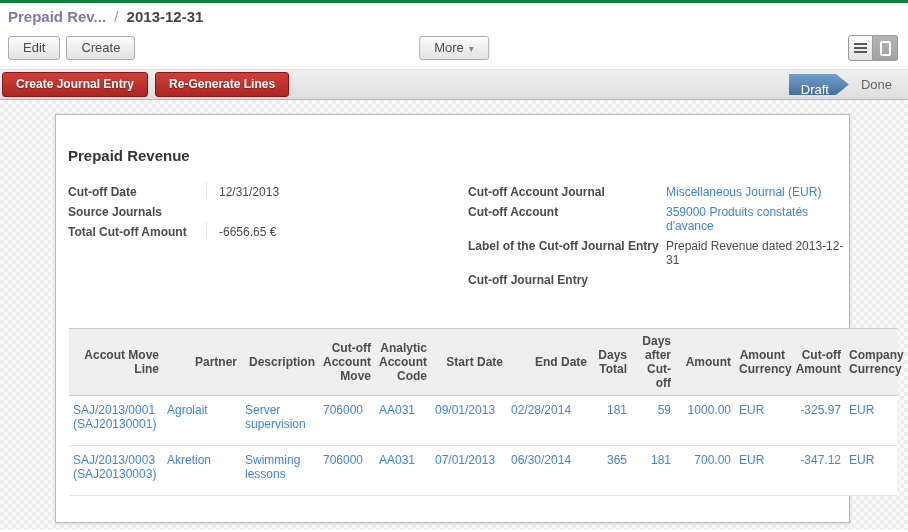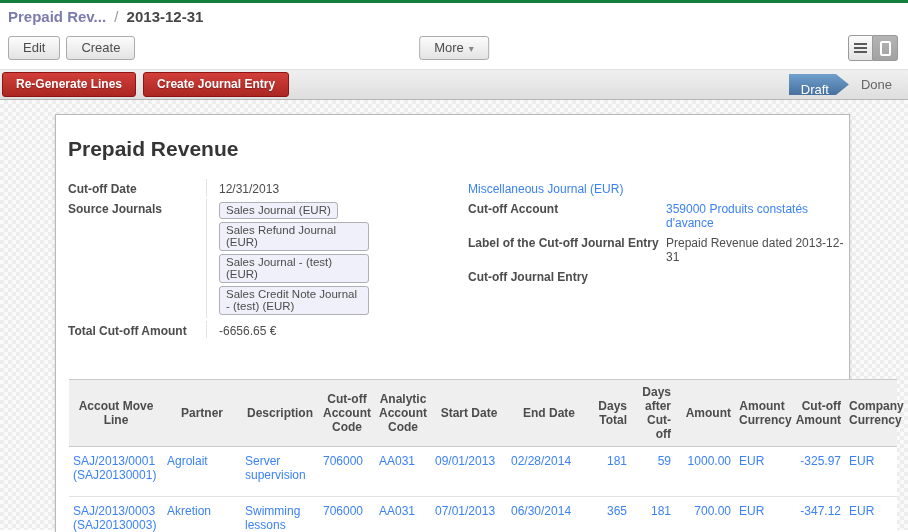--- a/index.html
+++ b/index.html
@@ -109,21 +109,21 @@
   .sheet {
     width: 795px;
     min-height: 409px;
     margin-left: 55px;
     background: #fff;
     border: 1px solid #b9b9b9;
     box-shadow: 0 1px 3px rgba(0,0,0,.15);
     padding: 16px 0 0 12px;
     position: relative;
   }
-  .sheet-title { font-size: 21px; font-weight: bold; color: #353535; margin: 6px 0 18px 0; }
+  .sheet-title { font-size: 15px; font-weight: bold; color: #353535; margin: 16px 0 18px 0; }
 
   
   .form-grid { display: flex; }
   .group-left { width: 400px; }
   .group-right { flex: 1; }
   .frow { display: flex; margin-bottom: 3px; }
   .flabel {
     font-weight: bold; color: #4c4c4c; font-size: 12px;
     padding-top: 3px;
   }
@@ -155,21 +155,21 @@
   col.c7 { width: 84px; }  col.c8 { width: 40px; }  col.c9 { width: 44px; }
   col.c10 { width: 60px; } col.c11 { width: 54px; } col.c12 { width: 56px; }
   col.c13 { width: 52px; }
   thead th {
     background: #efefef;
     border-top: 1px solid #cacaca;
     border-bottom: 1px solid #cacaca;
     color: #4c4c4c;
     font-size: 12px;
     font-weight: bold;
-    text-align: center;
+    text-align: right;
     vertical-align: middle;
     padding: 5px 4px;
     cursor: pointer;
   }
   tbody td {
     border-bottom: 1px solid #e2e2e2;
     font-size: 12px;
     color: #3b82f6;
     vertical-align: top;
     padding: 7px 4px 14px 4px;
@@ -198,48 +198,48 @@
           </span>
       </span>
       <span class="vs-btn last active">
         <span class="icon-form"></span>
       </span>
     </span>
   </div>
 </div>
 
 <div class="statusbar">
+  <span class="btn-red">Create Journal Entry</span>
   <span class="btn-red">Re-Generate Lines</span>
-  <span class="btn-red">Create Journal Entry</span>
   <span class="spacer"></span>
   <span class="status-arrow">Draft</span>
   <span class="status-done">Done</span>
 </div>
 
 <div class="content">
   <div class="sheet">
     <div class="sheet-title">Prepaid Revenue</div>
 
     <div class="form-grid">
       <div class="group-left">
         <div class="frow">
           <span class="flabel">Cut-off Date</span>
           <span class="fvalue">12/31/2013</span>
         </div>
         <div class="frow">
           <span class="flabel">Source Journals</span>
-          <span class="fvalue tags-wrap"><span class="tag">Sales Journal (EUR)</span><span class="tag">Sales Refund Journal (EUR)</span><span class="tag">Sales Journal - (test) (EUR)</span><span class="tag">Sales Credit Note Journal - (test) (EUR)</span></span>
         </div>
         <div class="frow">
           <span class="flabel">Total Cut-off Amount</span>
           <span class="fvalue">-6656.65 €</span>
         </div>
       </div>
       <div class="group-right">
         <div class="frow">
+          <span class="flabel">Cut-off Account Journal</span>
           <span class="fvalue link">Miscellaneous Journal (EUR)</span>
         </div>
         <div class="frow">
           <span class="flabel">Cut-off Account</span>
           <span class="fvalue link">359000 Produits constatés d'avance</span>
         </div>
         <div class="frow">
           <span class="flabel">Label of the Cut-off Journal Entry</span>
           <span class="fvalue">Prepaid Revenue dated 2013-12-31</span>
         </div>
@@ -265,21 +265,21 @@
             <col class="c10">
           <col class="c11">
             <col class="c12">
             <col class="c13">
         </colgroup>
         <thead>
           <tr>
               <th>Accout Move Line</th>
               <th>Partner</th>
               <th>Description</th>
-              <th>Cut-off Account Code</th>
+              <th>Cut-off Account Move</th>
               <th>Analytic Account Code</th>
               <th>Start Date</th>
               <th>End Date</th>
               <th class="num">Days Total</th>
               <th class="num">Days after Cut-off</th>
               <th class="num">Amount</th>
               <th>Amount Currency</th>
               <th class="num">Cut-off Amount</th>
               <th>Company Currency</th>
             </tr>

